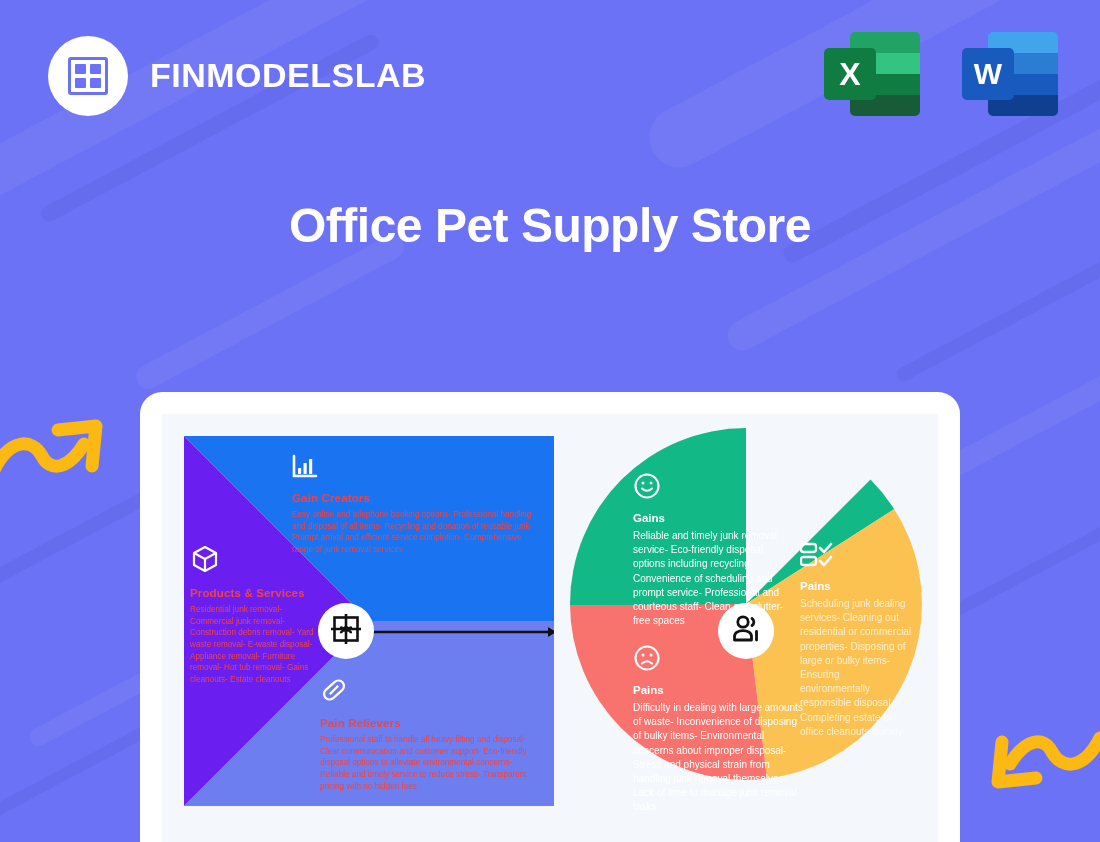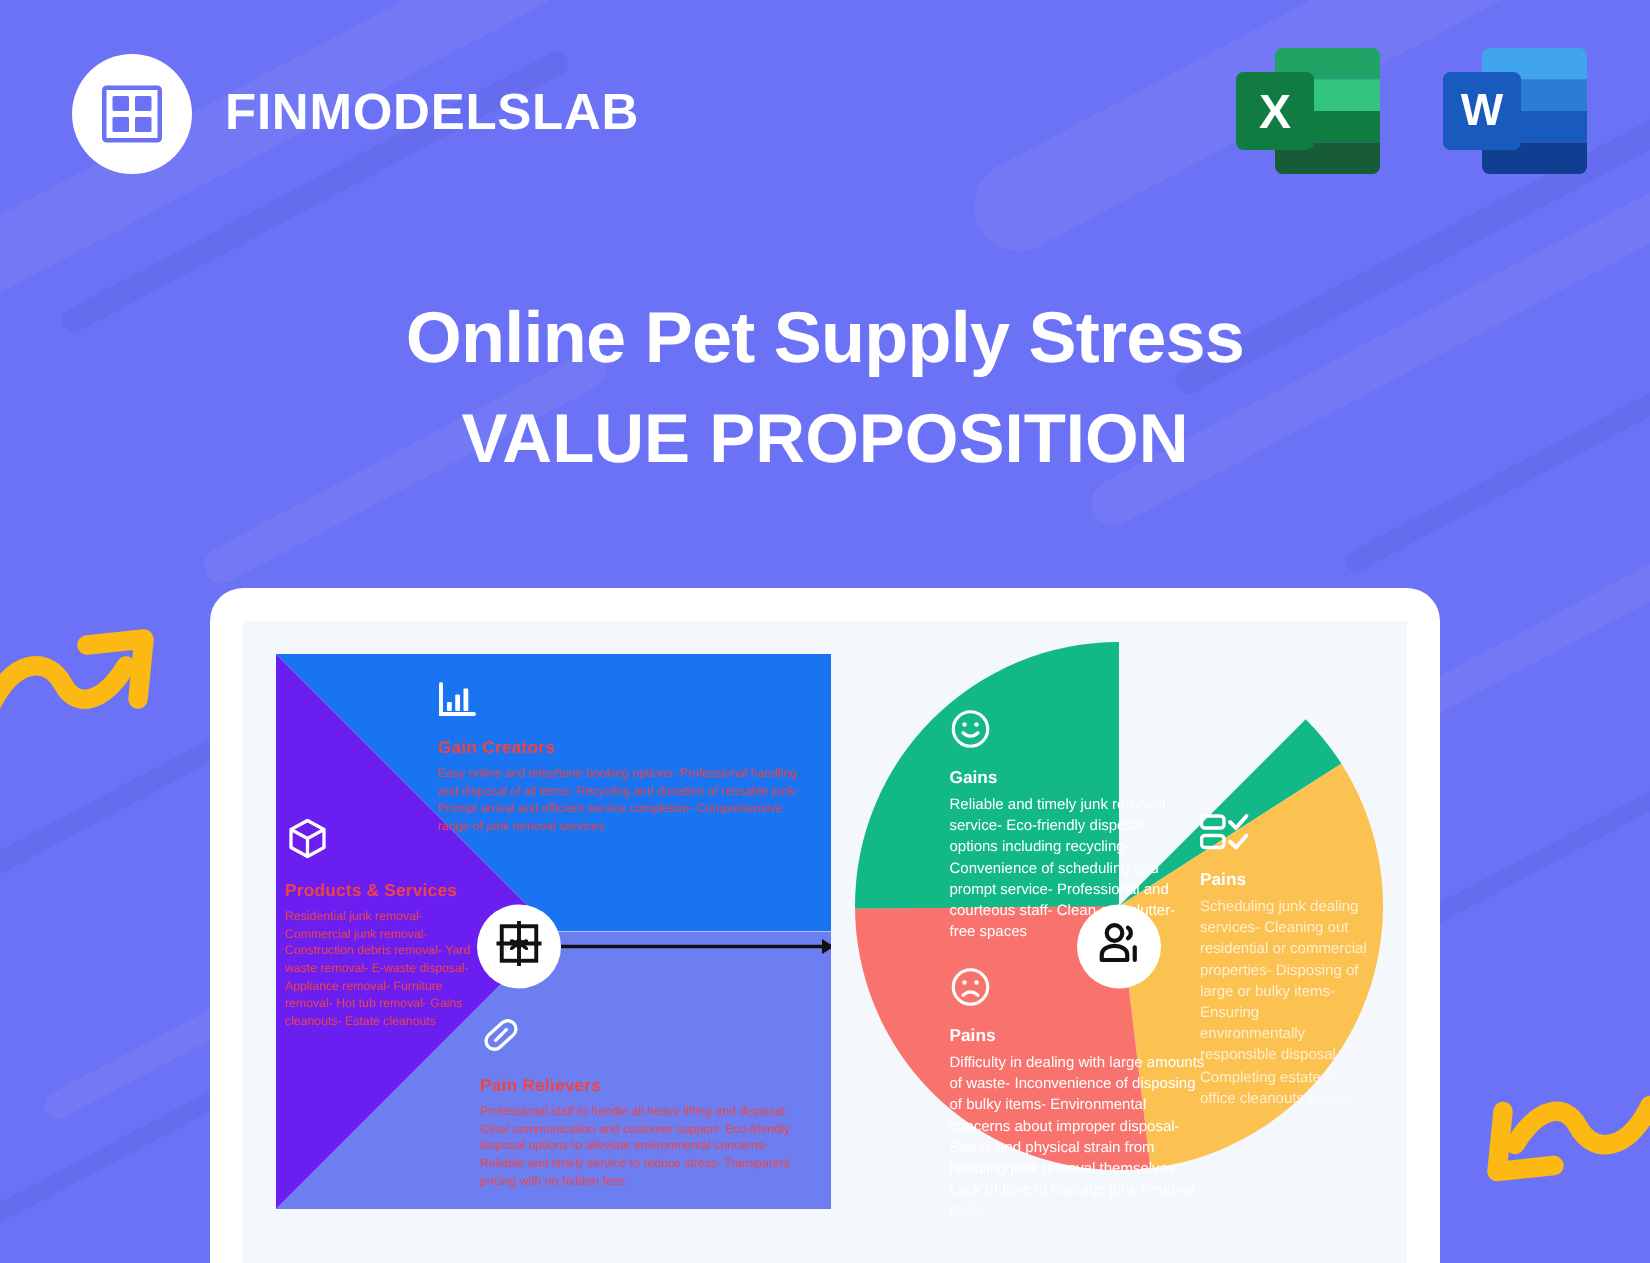--- a/index.html
+++ b/index.html
@@ -313,22 +313,21 @@
       <span class="wd-q1"></span>
         <span class="wd-q2"></span>
       <span class="wd-q3"></span>
         <span class="wd-q4"></span>
     </div>
     <div class="wd-front">W</div>
   </div>
 </div>
 
 <div class="titles">
-  <div class="title-main">Online Pet Supply Stress</div>
-  <div class="title-sub">VALUE PROPOSITION</div>
+  <div class="title-main">Office Pet Supply Store</div>
 </div>
 
 <div class="deco-arrow arrow-left">
   <svg width="128" height="80" viewBox="0 0 128 80">
     <path d="M2 62 C 18 30, 40 30, 50 48 C 58 64, 76 62, 92 36" stroke="#fcb813" stroke-width="13" fill="none" stroke-linecap="round" stroke-linejoin="round"></path>
     <path d="M66 22 L 104 18 L 100 58" stroke="#fcb813" stroke-width="13" fill="none" stroke-linecap="round" stroke-linejoin="round"></path>
   </svg>
 </div>
 
 <div class="deco-arrow arrow-right">

